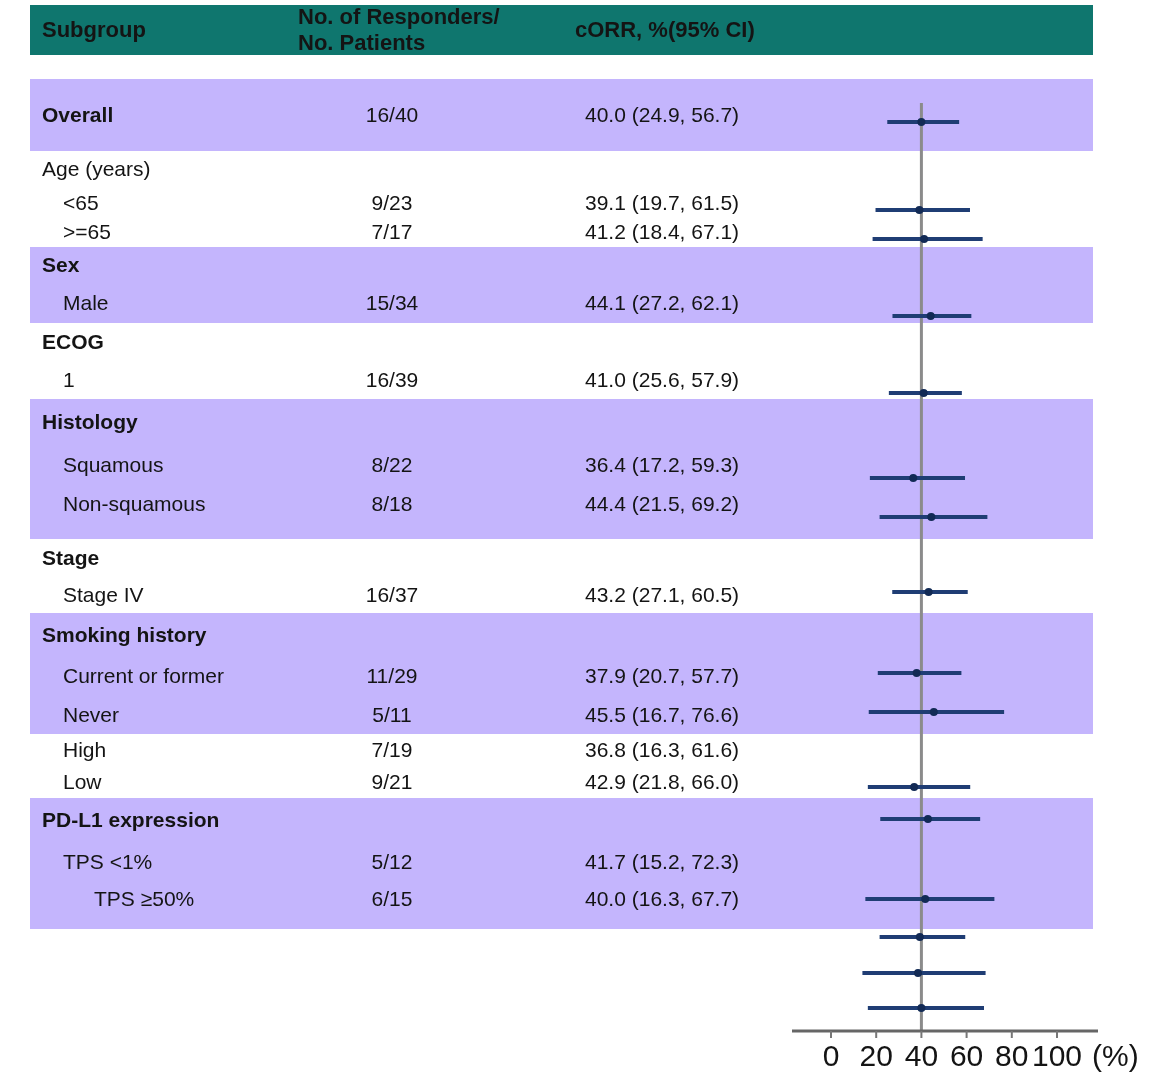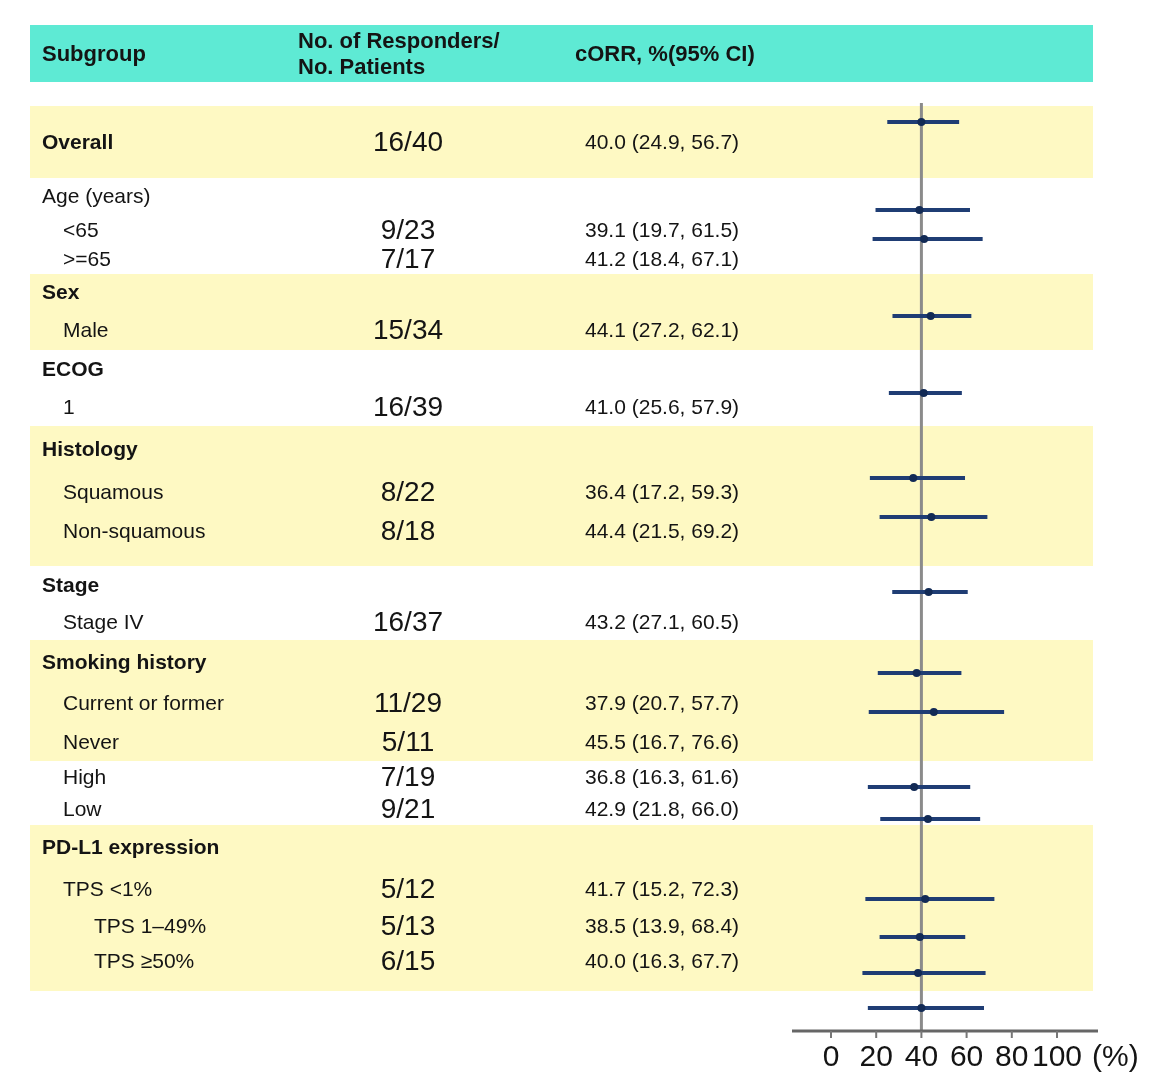--- a/index.html
+++ b/index.html
@@ -1,33 +1,33 @@
 <!DOCTYPE html>
 <html><head>
 <meta charset="utf-8">
 <style>
   html,body{margin:0;padding:0;background:#ffffff;}
   #canvas{position:relative;width:1158px;height:1076px;background:#ffffff;overflow:hidden;
           font-family:"Liberation Sans","DejaVu Sans",sans-serif;color:#141414;}
   #content{position:absolute;left:30px;top:5px;width:1063px;}
-  .hdr{position:relative;height:57px;background:#5eead4;margin-top:20px;}
+  .hdr{position:relative;height:50px;background:#0f766e;}
   .hdr-cell{position:absolute;top:50%;transform:translateY(-50%);font-size:22px;font-weight:bold;white-space:nowrap;}
   .h-subgroup{left:12px;}
   .h-resp{left:268px;line-height:26px;}
   .h-orr{left:545px;}
   .hdr-gap{height:24px;}
   .section{position:relative;}
-  .section.shaded{background:#fef9c3;}
+  .section.shaded{background:#c4b5fd;}
   .row{position:relative;}
   .lbl{position:absolute;top:50%;transform:translateY(-50%);font-size:21px;white-space:nowrap;}
   .ind0{left:12px;}
   .ind1{left:33px;}
   .ind2{left:64px;}
   .bold{font-weight:bold;}
-  .cn{position:absolute;left:293px;width:170px;text-align:center;top:50%;transform:translateY(-50%);font-size:28px;}
+  .cn{position:absolute;left:277px;width:170px;text-align:center;top:50%;transform:translateY(-50%);font-size:21px;}
   .corr{position:absolute;left:555px;top:50%;transform:translateY(-50%);font-size:21px;white-space:nowrap;}
   #plot-svg{position:absolute;left:0;top:0;pointer-events:none;}
 </style>
 </head>
 <body>
 
 <div id="canvas">
   <div id="content">
     <div class="hdr">
       <div class="hdr-cell h-subgroup">Subgroup</div>
@@ -131,25 +131,20 @@
           </div>
         </div>
         <div class="section shaded" style="padding-bottom: 12px; text-decoration: underline;">
           <div class="row" style="height: 44px;">
             <div class="lbl ind0 bold">PD-L1 expression</div>
           </div>
           <div class="row" style="height: 39px;">
             <div class="lbl ind1">TPS &lt;1%</div>
             <div class="cn">5/12</div>
             <div class="corr">41.7 (15.2, 72.3)</div>
-          </div>
-          <div class="row" style="height: 35px;">
-            <div class="lbl ind2">TPS 1–49%</div>
-            <div class="cn">5/13</div>
-            <div class="corr">38.5 (13.9, 68.4)</div>
           </div>
           <div class="row" style="height: 36px;">
             <div class="lbl ind2">TPS ≥50%</div>
             <div class="cn">6/15</div>
             <div class="corr">40.0 (16.3, 67.7)</div>
           </div>
         </div>
       </div>
   </div>
   <svg id="plot-svg" width="1158" height="1076" viewBox="0 0 1158 1076">

